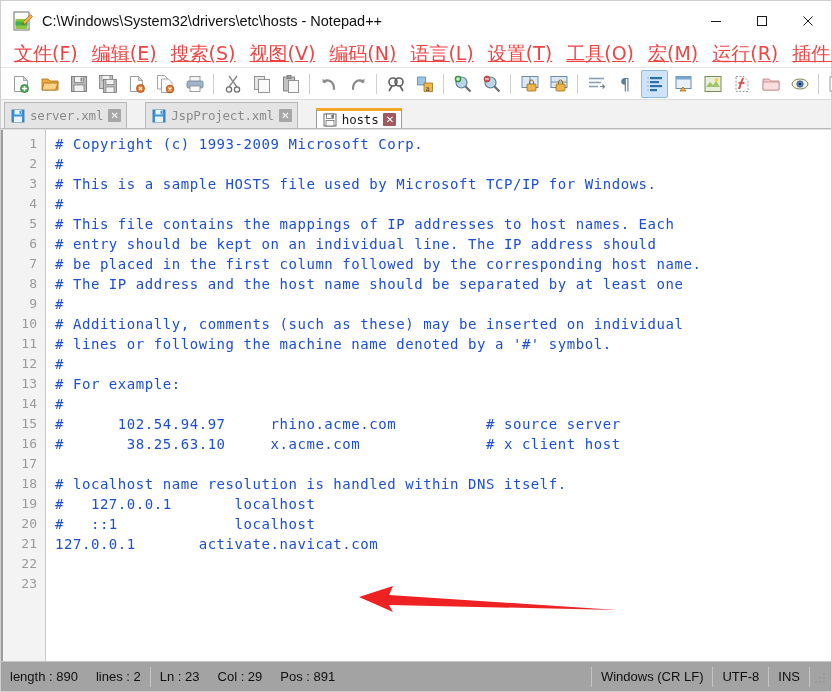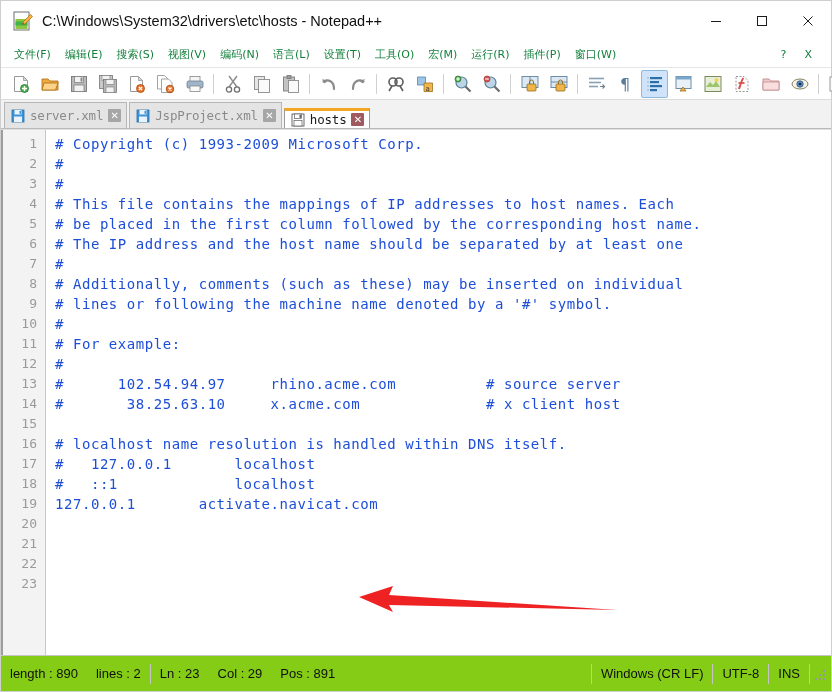--- a/index.html
+++ b/index.html
@@ -69,25 +69,26 @@
     height: 27px;
     min-height: 27px;
     background: #ffffff;
     display: flex;
     align-items: center;
     padding-left: 6px;
     border-bottom: 1px solid #e6e6e6;
     box-sizing: border-box;
   }
   .menu-item {
-    font-size: 11px;
-    color: #15803d;
+    font-size: 19px;
+    color: #ef4444;
     padding: 3px 7px 3px 7px;
     white-space: nowrap;
     font-family: "DejaVu Sans", sans-serif;
+    text-decoration: underline;
   }
   .menu-right {
     margin-left: auto;
     display: flex;
     align-items: center;
     padding-right: 10px;
   }
   .menu-right .menu-item { padding: 3px 9px; }
 
   
@@ -134,21 +135,21 @@
     box-sizing: border-box;
   }
   .tab {
     height: 26px;
     display: flex;
     align-items: center;
     padding: 0 5px 0 6px;
     background: #e4e4e4;
     border: 1px solid #b7b7b7;
     border-bottom: none;
-    margin-right: 2px;
+    margin-right: 18px;
     box-sizing: border-box;
     position: relative;
   }
   .tab.active {
     background: #ffffff;
     border-color: #9a9a9a;
     border-top: 3px solid #f5a623;
     height: 20px;
     padding-top: 0;
   }
@@ -229,23 +230,23 @@
   
   .arrow-annot {
     position: absolute;
     pointer-events: none;
     left: 0; top: 0;
     width: 832px; height: 692px;
   }
 
   
   .statusbar {
-    height: 36px;
+    height: 30px;
     min-height: 28px;
-    background: #84cc16;
+    background: #a3a3a3;
     border-top: 1px solid #c6c6c6;
     display: flex;
     align-items: center;
     box-sizing: border-box;
     position: relative;
   }
   .sb-cell {
     font-size: 13px;
     color: #101010;
     font-family: "Liberation Sans", sans-serif;
@@ -591,22 +592,24 @@
       <div class="gutter-num">18</div>
       <div class="gutter-num">19</div>
       <div class="gutter-num">20</div>
       <div class="gutter-num">21</div>
       <div class="gutter-num">22</div>
       <div class="gutter-num">23</div>
     </div>
     <div class="code-area">
       <div class="code-line"># Copyright (c) 1993-2009 Microsoft Corp.</div>
       <div class="code-line">#</div>
+      <div class="code-line"># This is a sample HOSTS file used by Microsoft TCP/IP for Windows.</div>
       <div class="code-line">#</div>
       <div class="code-line"># This file contains the mappings of IP addresses to host names. Each</div>
+      <div class="code-line"># entry should be kept on an individual line. The IP address should</div>
       <div class="code-line"># be placed in the first column followed by the corresponding host name.</div>
       <div class="code-line"># The IP address and the host name should be separated by at least one</div>
       <div class="code-line">#</div>
       <div class="code-line"># Additionally, comments (such as these) may be inserted on individual</div>
       <div class="code-line"># lines or following the machine name denoted by a '#' symbol.</div>
       <div class="code-line">#</div>
       <div class="code-line"># For example:</div>
       <div class="code-line">#</div>
       <div class="code-line">#      102.54.94.97     rhino.acme.com          # source server</div>
       <div class="code-line">#       38.25.63.10     x.acme.com              # x client host</div>

